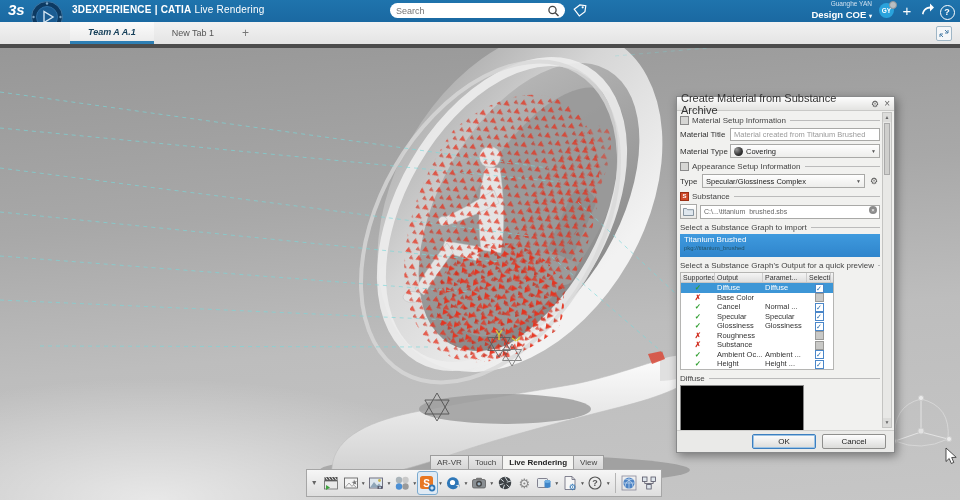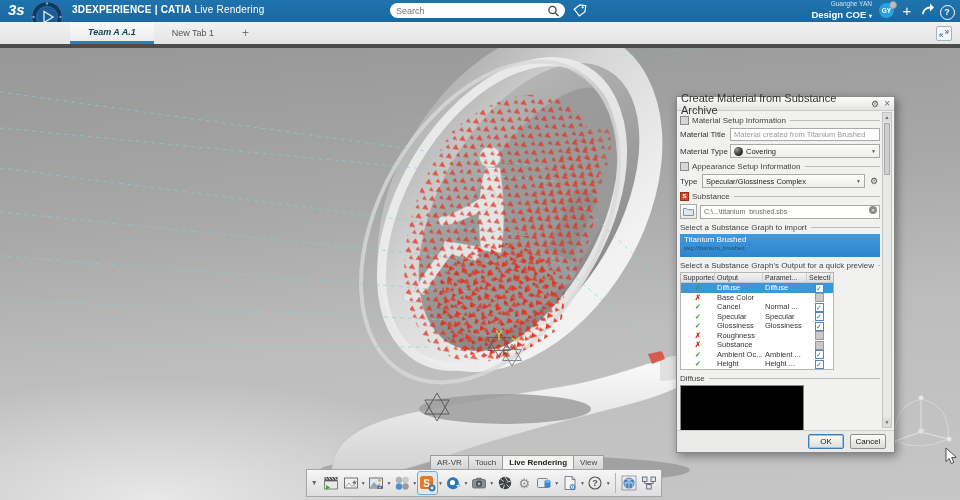--- a/index.html
+++ b/index.html
@@ -84,21 +84,21 @@
   .tr{display:flex;align-items:center;height:9.5px;}
   .tr.sel{background:#3d96d6;color:#fff;}
   .td{font-size:7.5px;white-space:nowrap;overflow:hidden;box-sizing:border-box;padding:0 2px;}
   .c0{width:34px;text-align:center;} .c1{width:48px;} .c2{width:44px;} .c3{width:24px;text-align:center;}
   .td.ok{color:#2f9e2f;font-weight:bold;} .td.no{color:#cf2a1b;font-weight:bold;}
   .cb{display:inline-block;width:7px;height:7px;border:1px solid #999;background:#fff;font-size:7px;line-height:7px;color:#2a6fb0;vertical-align:middle;}
   .cb.on{border-color:#4a86c8;}
   .cb.dis{background:#c9c9c7;border-color:#9a9a98;}
   .pv{width:122px;height:62px;background:#000;border:1px solid #888;}
   .dlg-ft{position:absolute;left:0;right:0;bottom:0;height:22px;border-top:1px solid #cfcfcd;background:#eaeae8;display:flex;align-items:center;justify-content:flex-end;gap:6px;padding:0 8px;box-sizing:border-box;}
-  .btn{min-width:34px;height:13px;font-size:8px;color:#222;background:linear-gradient(#fdfdfd,#dcdcda);border:1px solid #8f8f8d;border-radius:2px;text-align:center;line-height:13px;padding:0 0;}
+  .btn{min-width:34px;height:13px;font-size:8px;color:#222;background:linear-gradient(#fdfdfd,#dcdcda);border:1px solid #8f8f8d;border-radius:2px;text-align:center;line-height:13px;padding:0 14px;}
   .btn.def{border:1px solid #3c7fc0;box-shadow:0 0 0 1px #9cc3e4 inset;}
 
   
   .modetabs{position:absolute;left:430px;top:455px;display:flex;height:14px;}
   .mtab{font-size:8px;color:#444;background:linear-gradient(#e8e8e8,#d6d6d6);border:1px solid #9c9c9c;border-bottom:0;
         padding:0 6px;line-height:13px;margin-right:-1px;}
   .mtab.active{background:#f4f4f2;font-weight:bold;color:#222;}
   .tbar{position:absolute;left:306px;top:469px;width:356px;height:28px;background:linear-gradient(#f6f6f6,#dedede);
         border:1px solid #a6a6a6;display:flex;align-items:center;padding:0 3px;box-sizing:border-box;gap:1px;}
   .ovf{width:9px;height:22px;font-size:7px;color:#666;line-height:22px;text-align:center;margin-right:2px;}

